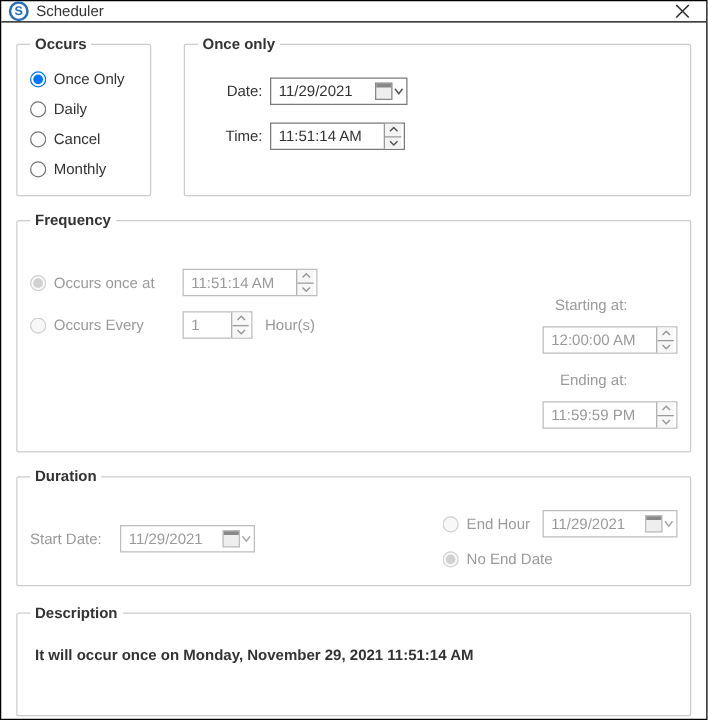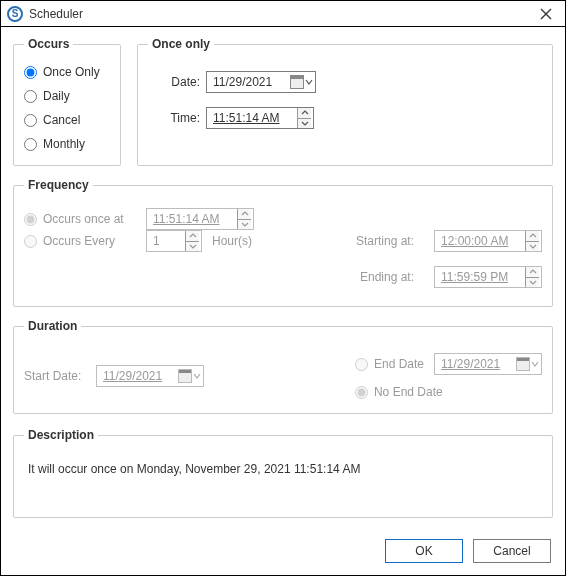--- a/index.html
+++ b/index.html
@@ -50,21 +50,21 @@
     border-radius: 2px;
     padding: 10px 10px 12px 10px;
     margin: 0;
   }
   fieldset > legend {
     padding: 0 4px;
     font-size: 12px;
     color: #333;
     font-weight: bold;
   }
-  .row1 { display: flex; gap: 16px; margin-bottom: 12px; }
+  .row1 { display: flex; gap: 26px; margin-bottom: 12px; }
   .occurs-box { width: 108px; padding-bottom:14px; }
   .once-box { flex: 1; }
   .radio-list { display: flex; flex-direction: column; gap: 10px; padding-top:4px; }
   .radio-item { display: flex; align-items: center; gap: 6px; }
   .radio-item input[type=radio] { margin:0; }
   .once-grid {
     display: grid;
     grid-template-columns: 44px 120px;
     row-gap: 14px;
     column-gap: 6px;
@@ -103,40 +103,40 @@
     height:100%;
   }
   .spinner div{
     flex:1;display:flex;align-items:center;justify-content:center;
     background:#f3f3f3;
   }
   .spinner div+div{border-top:1px solid #999;}
   .spinner svg{display:block;}
 
   .freq-box { margin-bottom: 12px; padding-bottom:18px; }
-  .freq-row1 { display:flex; align-items:center; gap:10px; margin-top:6px; }
+  .freq-row1 { display:flex; align-items:center; gap:10px; margin-top:22px; }
   .freq-row2 { display:flex; align-items:center; gap:10px; }
   .freq-row3 { display:flex; align-items:center; gap:10px; margin-top:14px; }
   .disabled { color:#9a9a9a; }
-  .time-input.w108, .date-input.w108 { width:108px;text-decoration:underline; }
+  .time-input.w108, .date-input.w108 { width:108px; }
   .num-input.w56 { width:56px; }
-  .right-block { margin-left:auto; display:flex; align-items:center; gap:20px; }
+  .right-block { margin-left:auto; display:flex; gap:10px;flex-direction:column; }
   .lbl-70 { width:62px; text-align:left; }
   .lbl-right { width:68px; text-align:right; }
 
   .dur-box { margin-bottom: 14px; padding-bottom:14px; }
   .dur-grid {
     display:flex; align-items:center; gap:14px; margin-top:10px;
   }
   .dur-left { display:flex; align-items:center; gap:10px; }
   .dur-right { margin-left:auto; display:flex; flex-direction:column; gap:10px; }
   .dur-right-row { display:flex; align-items:center; gap:10px; }
 
   .desc-box { margin-bottom: 4px; min-height: 90px; }
-  .desc-text { font-weight:normal; padding: 10px 4px 4px 4px; color:#333; }
+  .desc-text { font-weight:bold; padding: 10px 4px 4px 4px; color:#333; }
 
   .buttons {
     display:flex; gap:10px; justify-content:flex-end;
     padding: 0 14px 12px 0;
   }
   .btn {
     width: 78px; height:24px;
     border:1px solid #7a7a7a;
     background:#fff;
     display:flex;align-items:center;justify-content:center;
@@ -329,21 +329,21 @@
                   <path d="M1 2 L4 6 L7 2" stroke="#aaa" stroke-width="1.2" fill="none"></path>
                 </svg>
             </span>
           </div>
         </div>
       </div>
       <div class="dur-right">
         <div class="dur-right-row disabled">
           <label class="radio-item disabled">
             <input type="radio" name="dur" disabled="" style="">
-            <span>End Date</span>
+            <span>End Hour</span>
           </label>
           <div class="date-input w108 disabled-input">
             <span>11/29/2021</span>
             <div class="drop">
               <span class="cal-icon"></span>
               <span class="chev">
                 <svg width="8" height="8" viewBox="0 0 8 8">
                     <path d="M1 2 L4 6 L7 2" stroke="#aaa" stroke-width="1.2" fill="none"></path>
                   </svg>
               </span>

